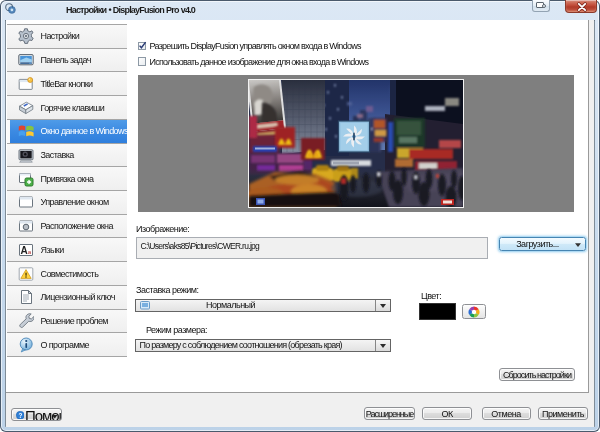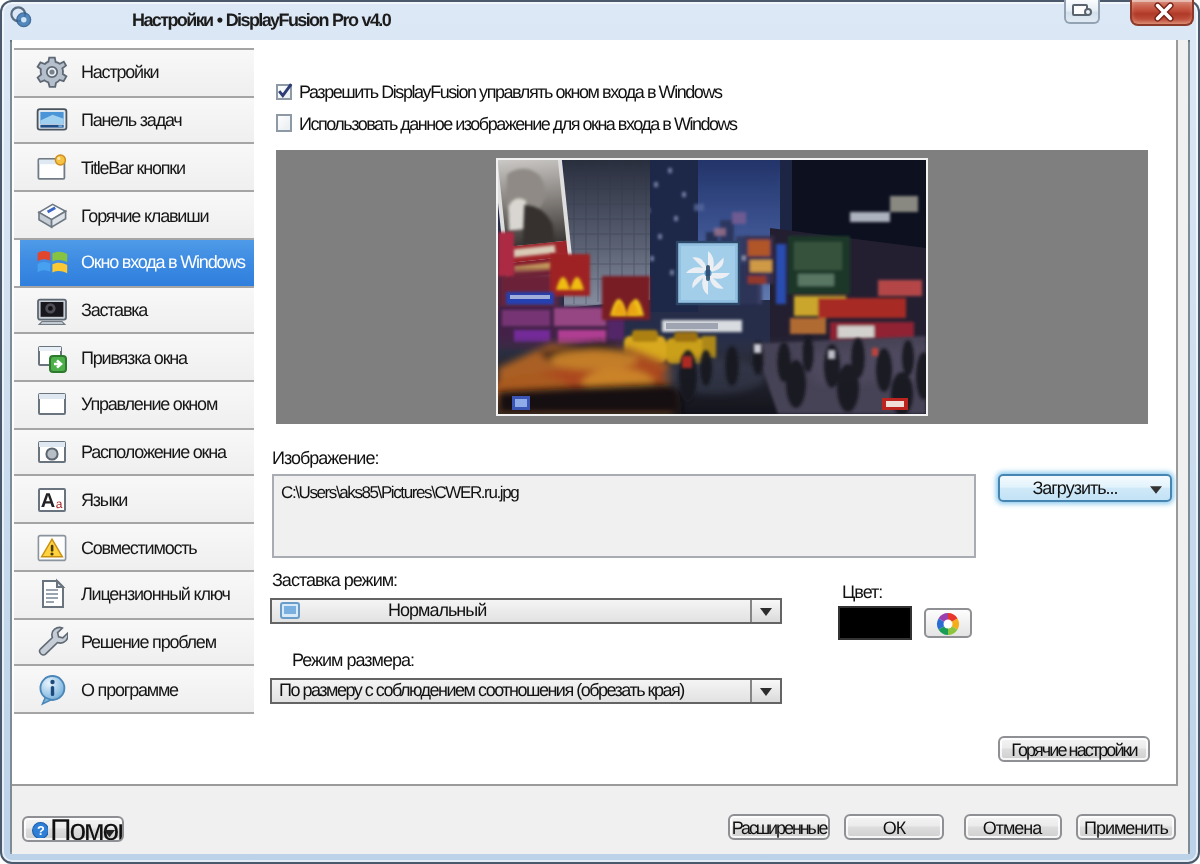--- a/index.html
+++ b/index.html
@@ -26,21 +26,21 @@
 .srow .ic{width:16px;height:16px;margin-left:11px;flex:none;}
 .srow .tx{font-size:9px;color:#161616;margin-left:7px;letter-spacing:-0.6px;white-space:nowrap;}
 .srow.sel{background:linear-gradient(180deg,#4f9be8 0%,#3c8ae2 50%,#2f7fdd 100%);}
 .srow.sel::after{content:"";position:absolute;left:0;top:0;bottom:0;width:3px;background:#fbfbfb;}
 .srow.sel .tx{color:#fff;}
 
 .lbl{font-size:9px;color:#111;letter-spacing:-0.5px;white-space:nowrap;}
 .cb{width:8.5px;height:8.5px;border:1px solid #8d99a5;background:linear-gradient(135deg,#fdfdfd,#e9edf1);}
 .grayarea{left:132px;top:54.5px;width:436px;height:137.5px;background:#7f7f7f;}
 .photo{left:242px;top:58.8px;width:216px;height:129px;border:1px solid #f2f2f2;}
-.tbox{left:129.5px;top:217px;width:352px;height:42px;background:#f0f0f0;border:1px solid #a9adb3;font-size:8.5px;color:#111;padding:2.5px 4px;letter-spacing:-0.7px;white-space:nowrap;}
+.tbox{left:129.5px;top:217px;width:352px;height:22px;background:#f0f0f0;border:1px solid #a9adb3;font-size:8.5px;color:#111;padding:2.5px 4px;letter-spacing:-0.7px;white-space:nowrap;}
 .loadbtn{left:493px;top:216.5px;width:87px;height:14.5px;border:1px solid #4685b2;border-radius:2.5px;background:linear-gradient(180deg,#f3fafe 0%,#e3f3fc 45%,#cfe9f8 52%,#c2e2f6 100%);box-shadow:0 0 2.5px 1px rgba(125,195,236,0.9);font-size:9px;color:#111;text-align:center;letter-spacing:-0.5px;line-height:13.5px;white-space:nowrap;}
 .combo{height:13.5px;border:1px solid #646464;background:linear-gradient(180deg,#f4f4f4,#e2e2e2);font-size:9px;color:#111;display:flex;align-items:center;letter-spacing:-0.5px;white-space:nowrap;}
 .combo .arrowsec{position:absolute;right:0;top:0;bottom:0;width:15px;border-left:1px solid #868686;background:linear-gradient(180deg,#f8f8f8,#dadada);}
 .combo .arr{position:absolute;right:4.5px;top:4.5px;width:0;height:0;border-left:3.5px solid transparent;border-right:3.5px solid transparent;border-top:4px solid #2c2c2c;}
 .swatch{left:413px;top:283px;width:37px;height:17px;background:#000;border:1px solid #333;}
 .wheelbtn{left:456px;top:284px;width:24px;height:15px;border:1px solid #8e9094;border-radius:2.5px;background:linear-gradient(180deg,#fdfdfd,#e4e4e4);}
 .btn{border:1px solid #8e9094;border-radius:3px;background:linear-gradient(180deg,#f4f4f4 0%,#ebebeb 45%,#dddddd 50%,#cfcfcf 100%);box-shadow:inset 0 0 0 1px rgba(255,255,255,.8);font-size:9px;color:#111;text-align:center;letter-spacing:-0.5px;line-height:12.5px;white-space:nowrap;overflow:hidden;}
 .botbar{left:0;top:373.5px;width:588px;height:33px;background:#f0f0f0;}
 </style></head><body>
 <div class="abs frame"></div>
@@ -111,21 +111,21 @@
           </svg></div>
         <div class="tx">Горячие клавиши</div>
       </div>
 <div class="srow sel">
         <div class="ic"><svg viewBox="0 0 16 16">
             <path d="M0.8 3.5 C2.5 2.2 4.6 2.1 7.1 3.2 L7.1 7.4 C4.6 6.3 2.5 6.4 0.8 7.7 Z" fill="#e0452e"></path>
             <path d="M8.2 3.6 C10.5 2.5 12.8 2.5 15.6 4 L15.6 8.1 C12.8 6.7 10.5 6.7 8.2 7.7 Z" fill="#86c340"></path>
             <path d="M0.8 9 C2.5 7.7 4.6 7.6 7.1 8.7 L7.1 12.9 C4.6 11.8 2.5 11.9 0.8 13.2 Z" fill="#47a0f0"></path>
             <path d="M8.2 9.1 C10.5 8 12.8 8 15.6 9.5 L15.6 13.6 C12.8 12.2 10.5 12.2 8.2 13.2 Z" fill="#fdc933"></path>
           </svg></div>
-        <div class="tx">Окно входа в Windows</div>
+        <div class="tx">Окно данное в Windows</div>
       </div>
 <div class="srow">
         <div class="ic"><svg viewBox="0 0 16 16">
             <rect x="1" y="2.8" width="14" height="10" rx="1" fill="#c9cfd6" stroke="#5d6772" stroke-width="0.9"></rect>
             <rect x="2.3" y="4" width="11.4" height="7.4" fill="#17171d"></rect>
             <circle cx="7.2" cy="7.2" r="2.6" fill="#4e4e58"></circle>
             <circle cx="7.2" cy="7.2" r="1.2" fill="#101014"></circle>
             <path d="M3 13.8 h10 l1.4 1.4 h-12.8 Z" fill="#dde2e8" stroke="#717b85" stroke-width="0.6"></path>
           </svg></div>
         <div class="tx">Заставка</div>
@@ -434,21 +434,21 @@
   <div class="abs loadbtn"><span style="padding-right:10px;">Загрузить...</span><svg width="6" height="4" viewBox="0 0 8 5" style="position:absolute;right:4.5px;top:5.5px;">
         <path d="M0 0 L8 0 L4 5 Z" fill="#333"></path>
       </svg></div>
 
   <div class="abs lbl" style="left:130px;top:264.5px;">Заставка режим:</div>
   <div class="abs combo" style="left:128.5px;top:278.5px;width:256.5px;">
     <svg width="10" height="9" viewBox="0 0 10 9" style="margin-left:4.5px;">
         <rect x="0.5" y="0.5" width="9" height="7.5" rx="1" fill="#d8eaf8" stroke="#6a9cc8"></rect>
         <rect x="2" y="2" width="6" height="4" fill="#79b0e0"></rect>
       </svg>
-    <span style="margin-left:4px;padding-left:40px;">Нормальный</span>
+    <span style="margin-left:16px;padding-left:40px;">Нормальный</span>
     <div class="arrowsec"></div>
       <div class="arr"></div>
   </div>
   <div class="abs lbl" style="left:415px;top:271px;">Цвет:</div>
   <div class="abs swatch"></div>
   <div class="abs wheelbtn">
       <svg width="12" height="12" viewBox="0 0 24 24" style="position:absolute;left:5px;top:1px;">
     <g>
           <path d="M12 12 L12 1 A11 11 0 0 1 21.5 6.5 Z" fill="#e8352a"></path>
           <path d="M12 12 L21.5 6.5 A11 11 0 0 1 21.5 17.5 Z" fill="#f5ad18"></path>
@@ -460,21 +460,21 @@
         </g>
       </svg>
     </div>
 
   <div class="abs lbl" style="left:140px;top:304.5px;">Режим размера:</div>
   <div class="abs combo" style="left:128.5px;top:318.5px;width:256.5px;">
     <span style="margin-left:4px;letter-spacing:-0.75px;">По размеру с соблюдением соотношения (обрезать края)</span>
     <div class="arrowsec"></div>
       <div class="arr"></div>
   </div>
-  <div class="abs btn" style="left:493px;top:347.5px;width:76px;height:13.5px;letter-spacing:-0.95px;">Горячие настройки</div>
+  <div class="abs btn" style="left:493px;top:347.5px;width:76px;height:13.5px;letter-spacing:-0.95px;">Сбросить настройки</div>
 
   <div class="abs botbar"></div>
   <div class="abs btn" style="left:5px;top:387.5px;width:51px;height:13.5px;letter-spacing:-0.8px;">
     <svg width="8.5" height="8.5" viewBox="0 0 16 16" style="position:absolute;left:3.5px;top:2px;">
         <circle cx="8" cy="8" r="7.5" fill="#2f7fd6"></circle>
         <circle cx="8" cy="8" r="7.5" fill="none" stroke="#1a5fae" stroke-width="1"></circle>
         <text x="8" y="12.5" font-size="12" fill="#fff" text-anchor="middle" font-weight="bold" font-family="Liberation Sans">?</text>
       </svg>
     <span style="position:absolute;left:13px;top:1.5px;font-size:15px;letter-spacing:-1.05px;">Помощь</span>
     <svg width="6" height="4" viewBox="0 0 6 4" style="position:absolute;right:3px;top:6px;">

